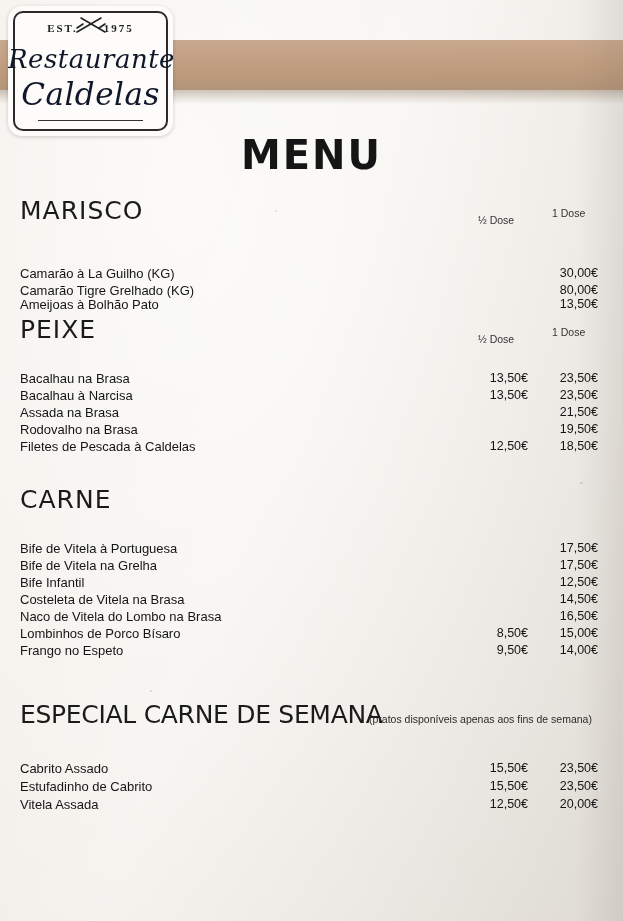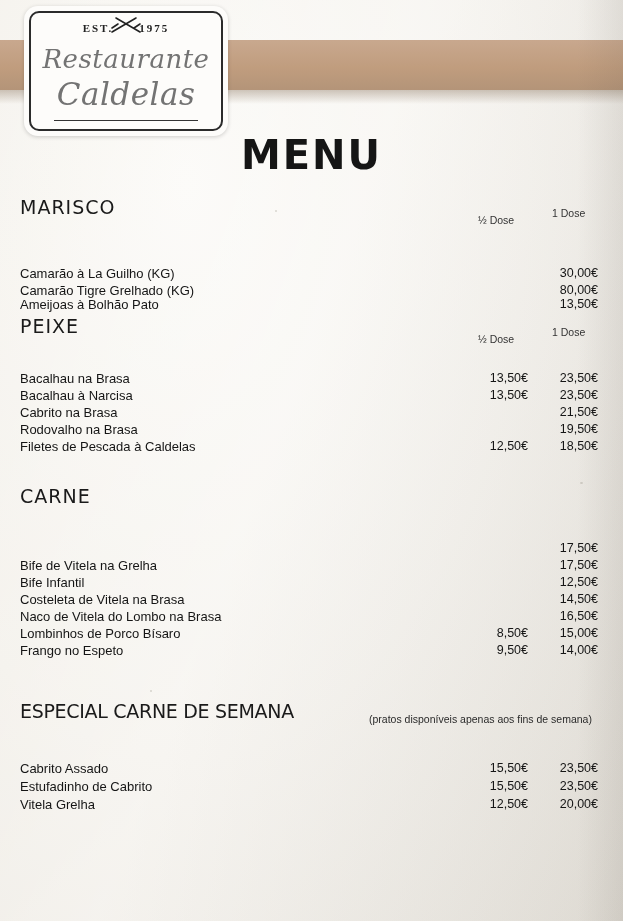--- a/index.html
+++ b/index.html
@@ -49,23 +49,23 @@
     left: 0;
     top: 90px;
     width: 623px;
     height: 14px;
     background: linear-gradient(to bottom, rgba(120,95,70,0.35), rgba(120,95,70,0));
   }
 
   
   .logo {
     position: absolute;
-    left: 24px;
+    left: 8px;
     top: 6px;
-    width: 204px;
+    width: 165px;
     height: 130px;
     border-radius: 14px;
     background: #fdfcfa;
     box-shadow: 0 1px 4px rgba(0,0,0,0.18);
     overflow: hidden;
   }
   .logo-inner {
     position: absolute;
     inset: 5px;
     border: 2px solid #2b2b2b;
@@ -89,21 +89,21 @@
     top: 8px;
     left: 50%;
     transform: translateX(-50%);
   }
   .logo-name1, .logo-name2 {
     position: absolute;
     left: 0; right: 0;
     text-align: center;
     font-family: "DejaVu Serif", serif;
     font-style: italic;
-    color: #737373;
+    color: #0f172a;
   }
   .logo-name1 { top: 38px; font-size: 26px; letter-spacing: 0.5px; }
   .logo-name2 { top: 70px; font-size: 31px; letter-spacing: 0.5px; }
   .logo-rule {
     position: absolute;
     left: 30px; right: 30px;
     top: 114px;
     height: 1px;
     background: #333;
   }
@@ -129,21 +129,21 @@
 
   .section { position: absolute; left: 0; width: 623px; }
   .section-head {
     position: relative;
     height: 36px;
   }
   .section-title {
     position: absolute;
     left: 20px;
     top: 0;
-    font-size: 19px;
+    font-size: 25px;
     letter-spacing: 1px;
     color: #1a1a1a;
     font-family: "DejaVu Sans", sans-serif;
   }
   .section-title.tight { letter-spacing: -0.3px; }
   .section-note {
     position: absolute;
     left: 330px;
     top: 13px;
     font-size: 10.5px;
@@ -265,21 +265,21 @@
         </div>
         <div class="section" style="top: 388px;">
           <div class="row">
             <span class="name">Bacalhau à Narcisa</span>
             <span class="p-half">13,50€</span>
             <span class="p-one">23,50€</span>
           </div>
         </div>
         <div class="section" style="top: 405px;">
           <div class="row">
-            <span class="name">Cabrito na Brasa</span>
+            <span class="name">Assada na Brasa</span>
             <span class="p-half"></span>
             <span class="p-one">21,50€</span>
           </div>
         </div>
         <div class="section" style="top: 422px;">
           <div class="row">
             <span class="name">Rodovalho na Brasa</span>
             <span class="p-half"></span>
             <span class="p-one">19,50€</span>
           </div>
@@ -291,20 +291,21 @@
             <span class="p-one">18,50€</span>
           </div>
         </div>
         <div class="section" style="top: 485px;">
           <div class="section-head">
             <div class="section-title">CARNE</div>
           </div>
         </div>
         <div class="section" style="top: 541px;">
           <div class="row">
+            <span class="name">Bife de Vitela à Portuguesa</span>
             <span class="p-half"></span>
             <span class="p-one">17,50€</span>
           </div>
         </div>
         <div class="section" style="top: 558px;">
           <div class="row">
             <span class="name">Bife de Vitela na Grelha</span>
             <span class="p-half"></span>
             <span class="p-one">17,50€</span>
           </div>
@@ -359,21 +360,21 @@
         </div>
         <div class="section" style="top: 779px;">
           <div class="row">
             <span class="name">Estufadinho de Cabrito</span>
             <span class="p-half">15,50€</span>
             <span class="p-one">23,50€</span>
           </div>
         </div>
         <div class="section" style="top: 797px;">
           <div class="row">
-            <span class="name">Vitela Grelha</span>
+            <span class="name">Vitela Assada</span>
             <span class="p-half">12,50€</span>
             <span class="p-one">20,00€</span>
           </div>
         </div>
       </div>
   </div>
 
 </div>
 
 </body></html>

